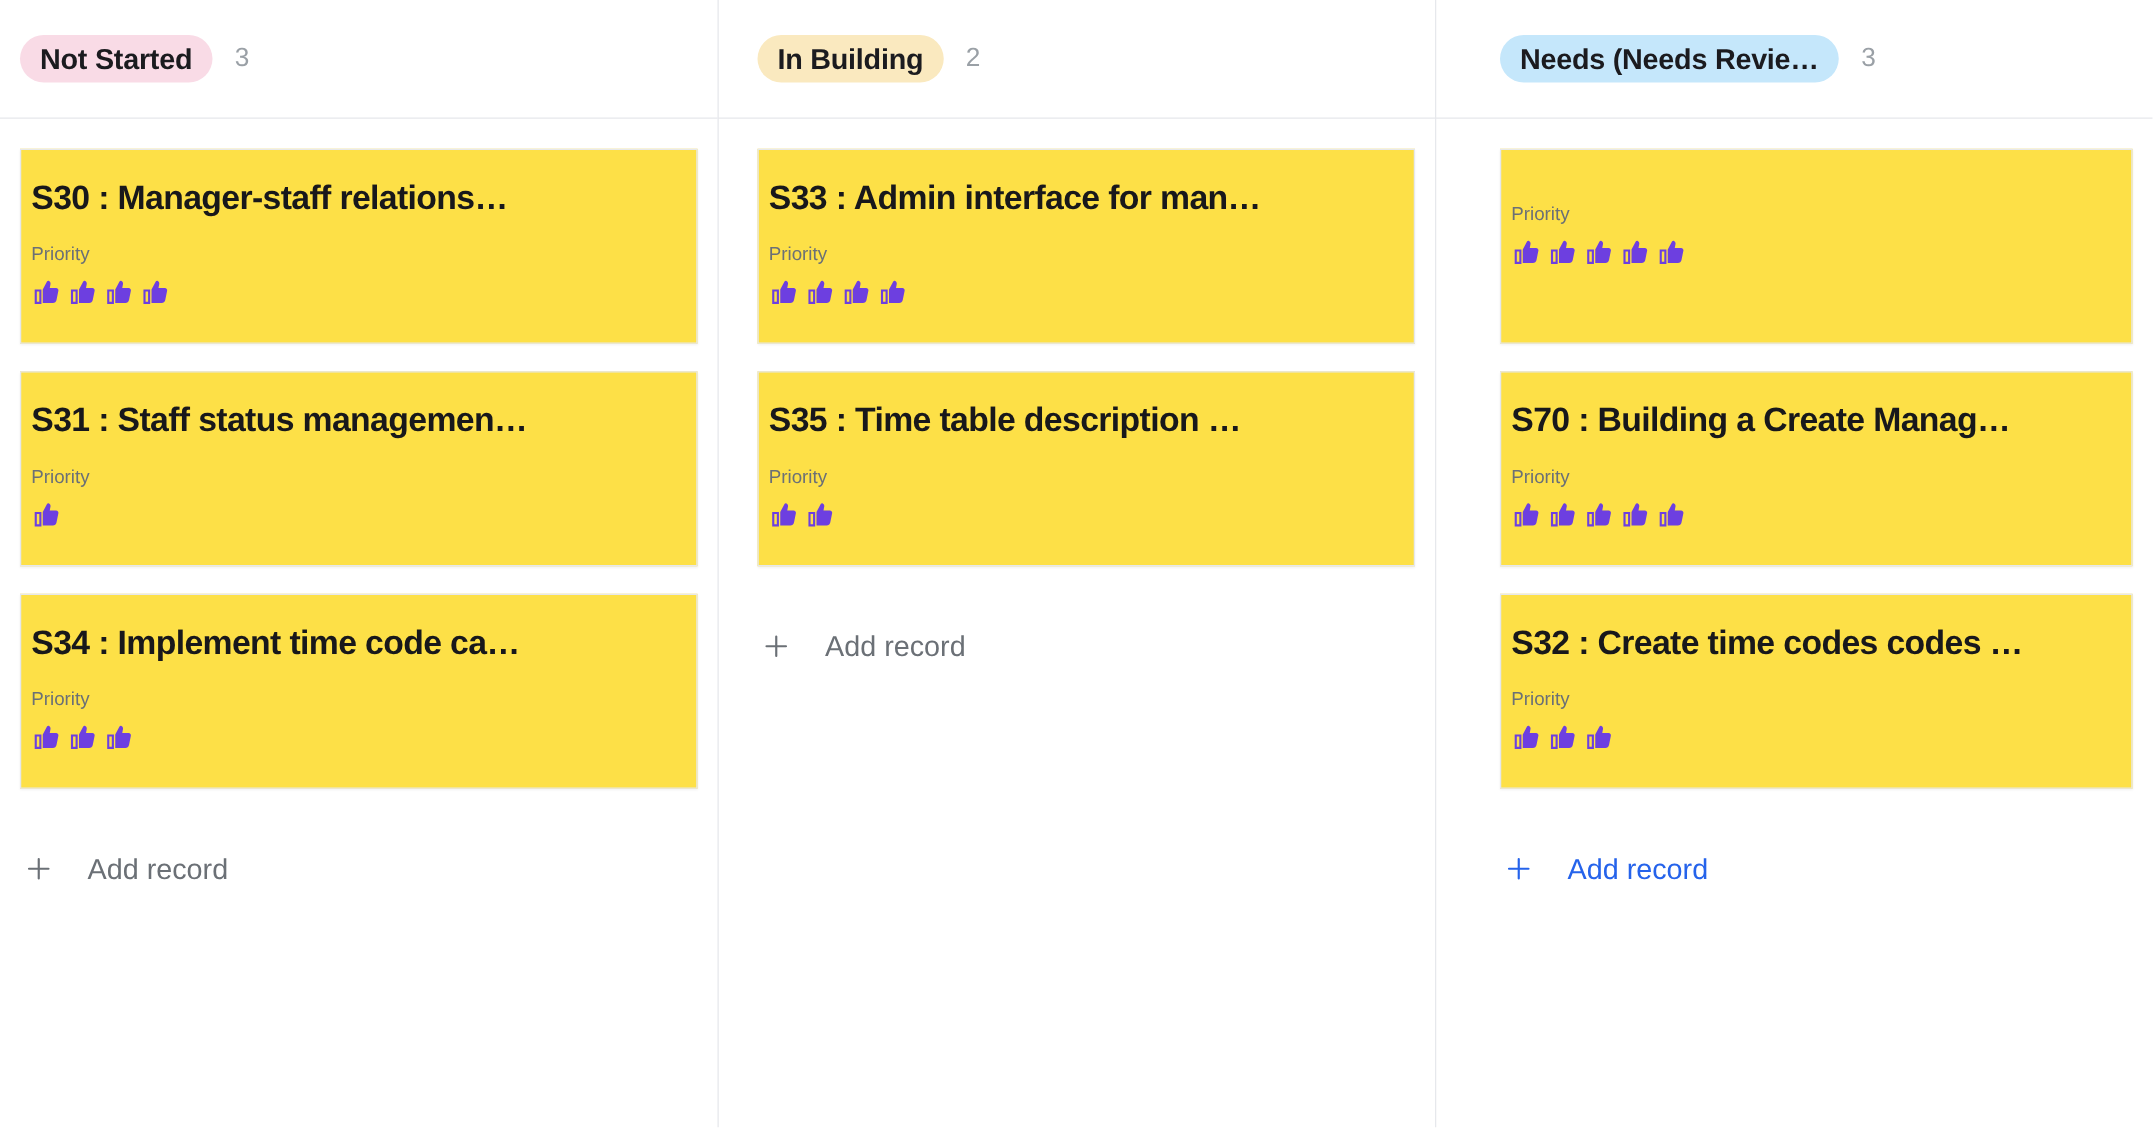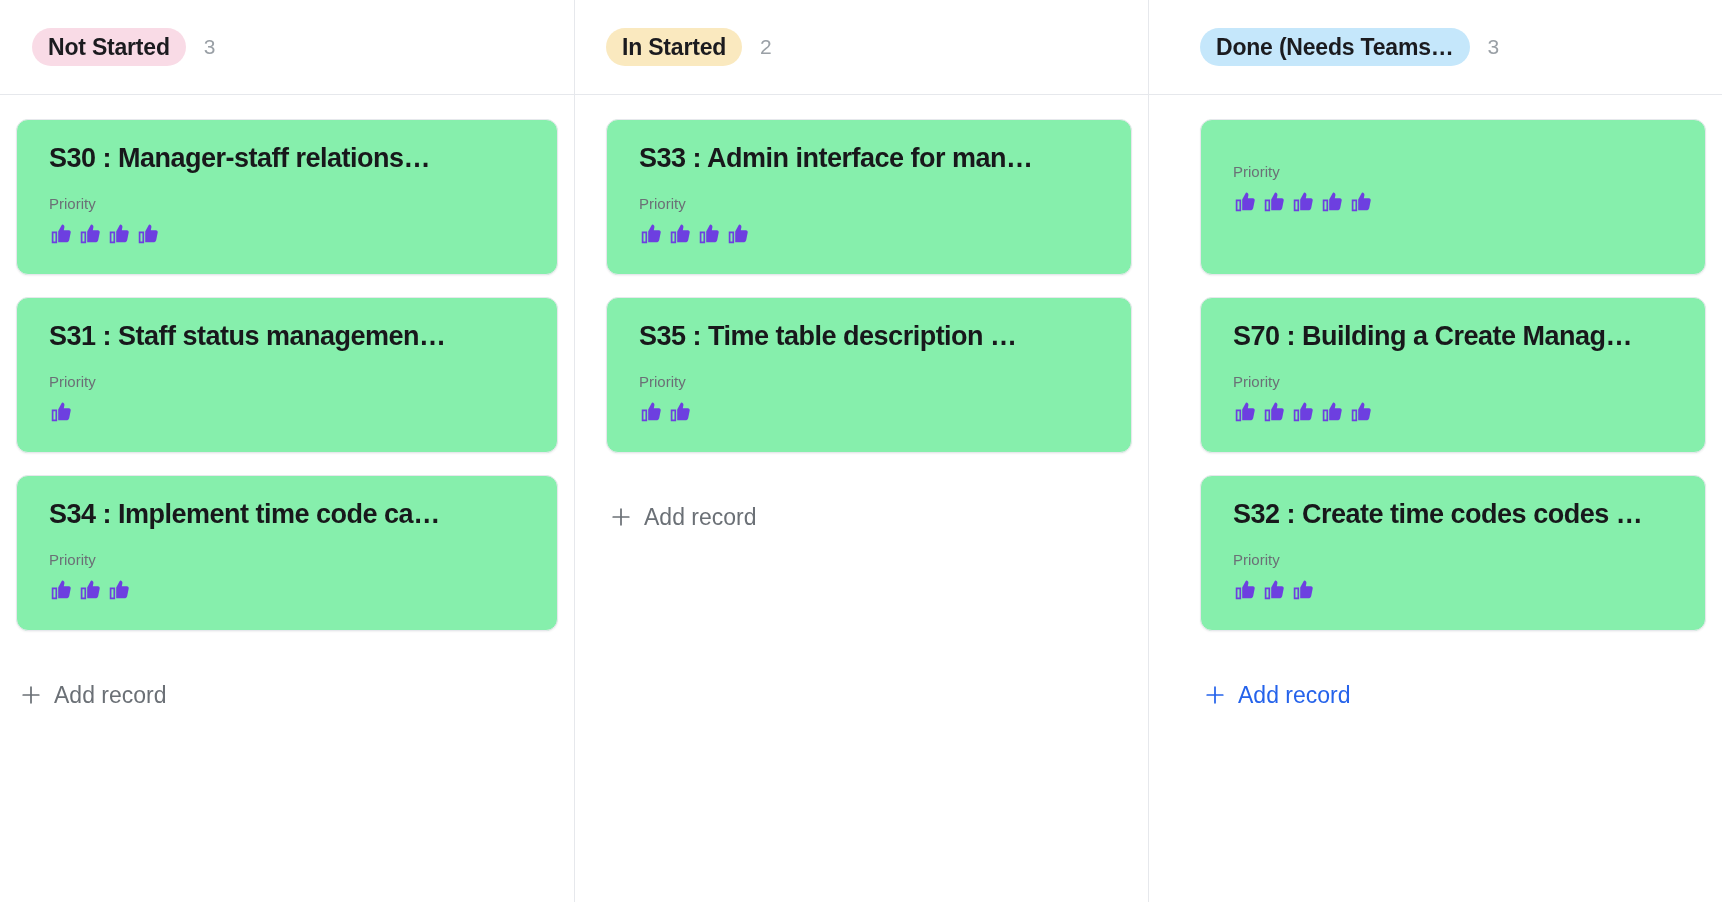--- a/index.html
+++ b/index.html
@@ -39,21 +39,21 @@
     width: 1px;
     background: #e6e8ec;
   }
 
   
   .col-header {
     height: 95px;
     flex: 0 0 95px;
     display: flex;
     align-items: center;
-    padding-left: 32px;
+    padding-left: 16px;
     border-bottom: 1px solid #e6e8ec;
   }
 
   .col-header.indented { padding-left: 32px; }
   .col-header.indented2 { padding-left: 52px; }
 
   .status-pill {
     display: inline-flex;
     align-items: center;
     height: 38px;
@@ -82,25 +82,25 @@
     display: flex;
     flex-direction: column;
     gap: 22px;
     overflow: hidden;
   }
 
   .column.offset-a .col-body { padding-left: 32px; padding-right: 16px; }
   .column.offset-b .col-body { padding-left: 52px; padding-right: 16px; }
 
   .card {
-    background: #86efac;
+    background: #fde047;
     border: 1px solid #e6e8ec;
-    border-radius: 12px;
+    border-radius: 0;
     box-shadow: 0 1px 2px rgba(16,24,40,0.06);
-    padding: 22px 20px 26px 32px;
+    padding: 22px 20px 26px 8px;
     height: 156px;
     flex: 0 0 156px;
     display: flex;
     flex-direction: column;
   }
 
   .card-title {
     font-size: 27px;
     font-weight: 700;
     color: #18181b;
@@ -131,21 +131,21 @@
     width: 24px;
     height: 24px;
     flex: 0 0 24px;
   }
 
   
   .add-record {
     margin-top: 22px;
     display: inline-flex;
     align-items: center;
-    gap: 12px;
+    gap: 28px;
     font-size: 23px;
     color: #6b7076;
     cursor: pointer;
     user-select: none;
     height: 40px;
     padding-left: 4px;
     white-space: nowrap;
   }
 
   .add-record.active { color: #2563eb; }
@@ -220,21 +220,21 @@
         <div class="add-record">
           <svg viewBox="0 0 24 24" class="plus-icon">
             <path stroke="#6b7076" stroke-width="1.9" stroke-linecap="round" fill="none" d="M12 3.5 L12 20.5 M3.5 12 L20.5 12"></path>
           </svg>
           <span>Add record</span>
         </div>
       </div>
     </div>
     <div class="column offset-a">
       <div class="col-header indented">
-        <span class="status-pill" style="background: rgb(250, 233, 191);">In Started</span>
+        <span class="status-pill" style="background: rgb(250, 233, 191);">In Building</span>
         <span class="col-count">2</span>
       </div>
       <div class="col-body">
         <div class="card">
           <div class="card-title">S33 : Admin interface for man…</div>
           <div class="field-label">Priority</div>
           <div class="rating-row">
             <svg viewBox="0 0 24 24" class="thumb-icon">
               <path fill="#6d3fe0" d="M9.2 9.6 L12.6 3.2 C12.9 2.6 13.6 2.4 14.2 2.7 C15.1 3.2 15.6 4.2 15.4 5.2 L14.8 8.3 L19.9 8.3 C21.1 8.3 22 9.4 21.7 10.6 L20.2 17.9 C19.9 19.3 18.7 20.3 17.3 20.3 L9.2 20.3 Z"></path>
               <path fill="none" stroke="#6d3fe0" stroke-width="1.7" d="M3.6 10.4 L7.3 10.4 L7.3 20.3 L3.6 20.3 Z"></path>
@@ -270,21 +270,21 @@
         <div class="add-record">
           <svg viewBox="0 0 24 24" class="plus-icon">
             <path stroke="#6b7076" stroke-width="1.9" stroke-linecap="round" fill="none" d="M12 3.5 L12 20.5 M3.5 12 L20.5 12"></path>
           </svg>
           <span>Add record</span>
         </div>
       </div>
     </div>
     <div class="column offset-b">
       <div class="col-header indented2">
-        <span class="status-pill" style="background: rgb(197, 231, 251);">Done (Needs Teams…</span>
+        <span class="status-pill" style="background: rgb(197, 231, 251);">Needs (Needs Revie…</span>
         <span class="col-count">3</span>
       </div>
       <div class="col-body">
         <div class="card">
           <div class="field-label">Priority</div>
           <div class="rating-row">
             <svg viewBox="0 0 24 24" class="thumb-icon">
               <path fill="#6d3fe0" d="M9.2 9.6 L12.6 3.2 C12.9 2.6 13.6 2.4 14.2 2.7 C15.1 3.2 15.6 4.2 15.4 5.2 L14.8 8.3 L19.9 8.3 C21.1 8.3 22 9.4 21.7 10.6 L20.2 17.9 C19.9 19.3 18.7 20.3 17.3 20.3 L9.2 20.3 Z"></path>
               <path fill="none" stroke="#6d3fe0" stroke-width="1.7" d="M3.6 10.4 L7.3 10.4 L7.3 20.3 L3.6 20.3 Z"></path>
             </svg>

